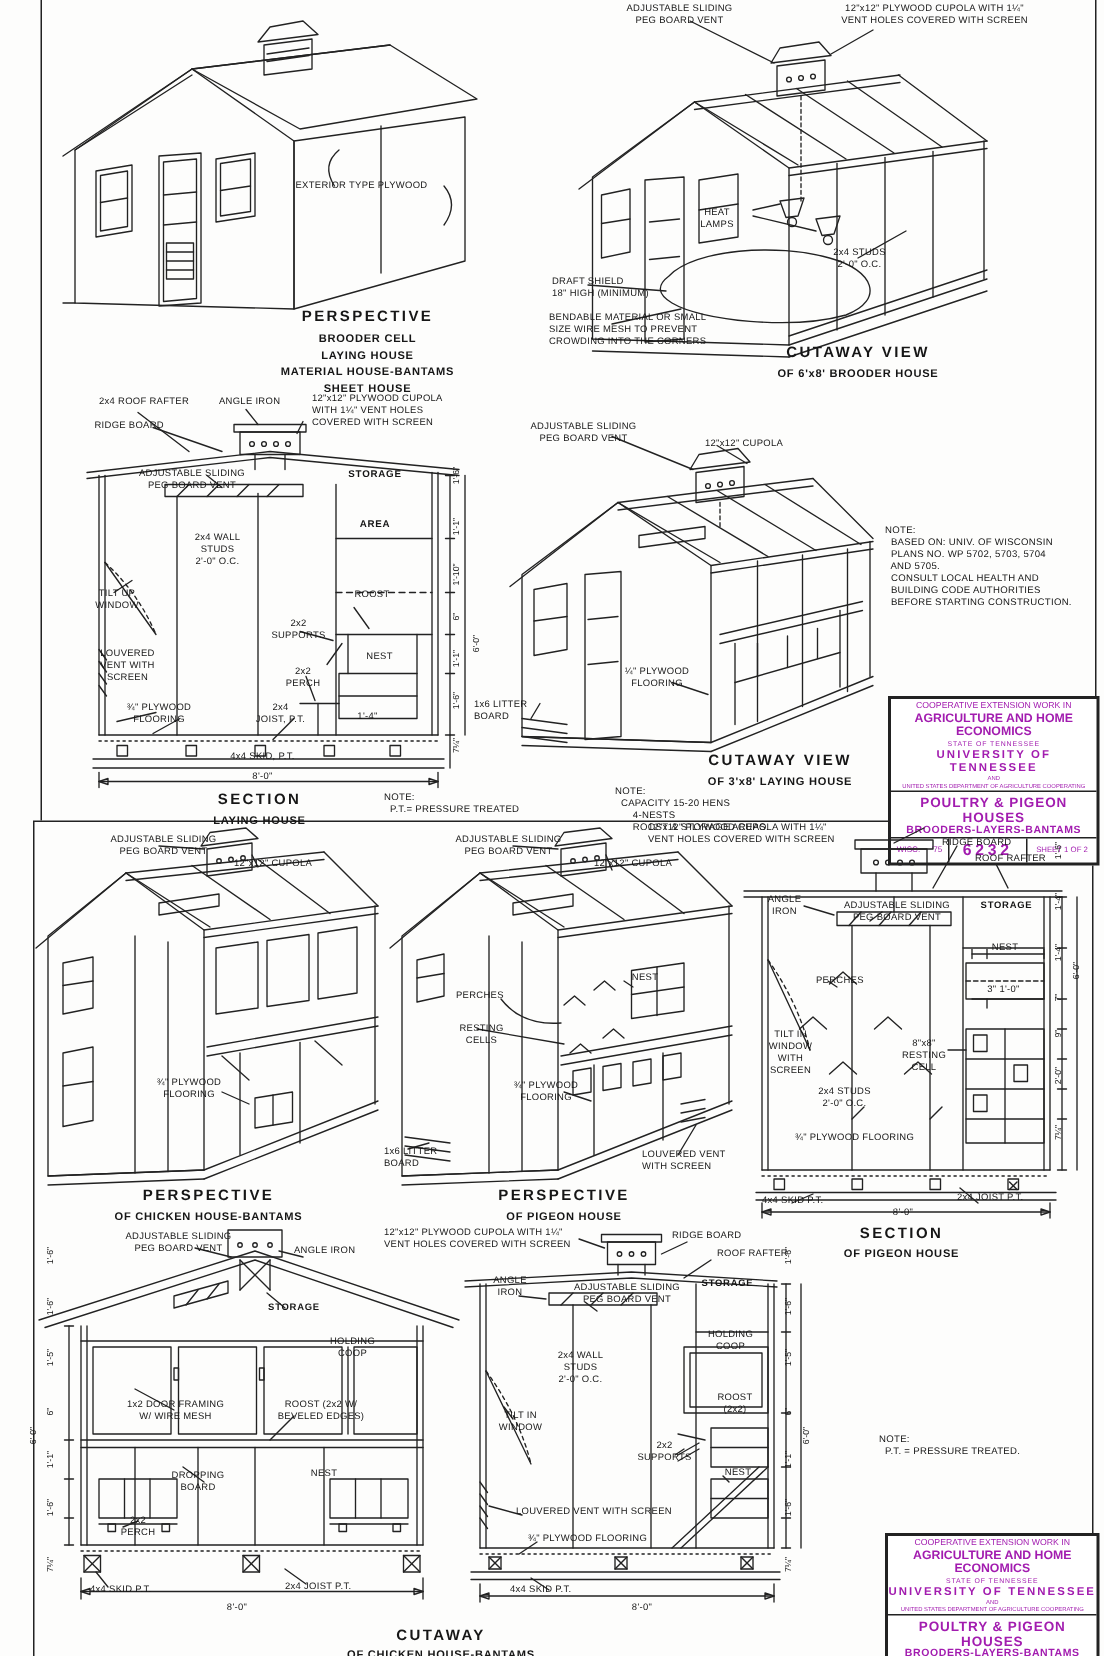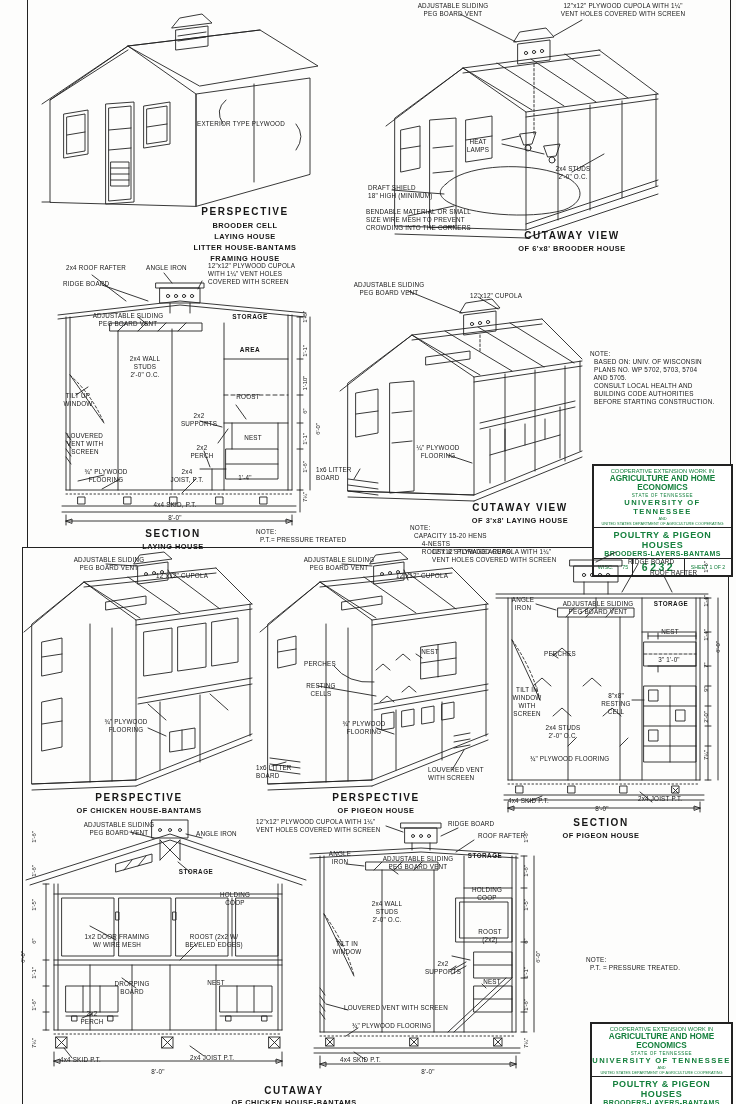--- a/index.html
+++ b/index.html
@@ -11,21 +11,21 @@
        text-align:center;white-space:pre-line;color:#161616;}
   .ll{text-align:left;}
   .cap{font-weight:700;font-size:10px;letter-spacing:1.6px;}
   .sc{font-weight:700;font-size:7.4px;letter-spacing:.5px;}
   .pre{white-space:pre;text-align:left;}
   .note{font-size:6.4px;}
   .dim{position:absolute;width:34px;font:5.8px "Liberation Sans",sans-serif;text-align:center;
        transform:rotate(-90deg);color:#161616;}
   .vline{position:absolute;width:1px;background:#222;}
   .frame{position:absolute;border:1.5px solid #222;}
-  .tb{position:absolute;border:2px solid #222;background:#fff;text-align:center;color:#15803d;}
+  .tb{position:absolute;border:2px solid #222;background:#fff;text-align:center;color:#a21caf;}
   .tb .r1{font-size:5.8px;padding-top:2px;}
   .tb .r2{font-size:8.2px;font-weight:700;}
   .tb .r3{font-size:4.6px;letter-spacing:.6px;padding-top:1px;}
   .tb .r4{font-size:7.6px;font-weight:700;letter-spacing:1.4px;}
   .tb .r5{font-size:3.9px;}
   .tb .r6{font-size:3.9px;white-space:nowrap;overflow:hidden;border-bottom:1.5px solid #222;padding-bottom:1px;}
   .tb .r7{font-size:9px;font-weight:700;letter-spacing:.6px;padding-top:1.5px;}
   .tb .r8{font-size:7px;font-weight:700;letter-spacing:.4px;border-bottom:1.5px solid #222;padding-bottom:1px;}
   .tb .r9{display:flex;align-items:stretch;height:16px;}
   .tb .c1{flex:0 0 38px;font-size:5.4px;border-right:1.5px solid #222;display:flex;align-items:center;justify-content:space-around;}
@@ -80,22 +80,22 @@
     </g>
     <g>
       <path d="M198,98 q-12,10 -3,24"></path>
       <path d="M268,122 q10,12 0,26"></path>
     </g>
   </svg>
   <div class="lbl" style="left:178px;top:120px;width:126px;">EXTERIOR TYPE PLYWOOD</div>
   <div class="lbl cap" style="left:185px;top:206px;width:120px;">PERSPECTIVE</div>
   <div class="lbl sc" style="left:185px;top:221px;width:120px;">BROODER CELL</div>
   <div class="lbl sc" style="left:185px;top:232px;width:120px;">LAYING HOUSE</div>
-  <div class="lbl sc" style="left:185px;top:243px;width:120px;">LITTER HOUSE-BANTAMS</div>
-  <div class="lbl sc" style="left:185px;top:254px;width:120px;">FRAMING HOUSE</div>
+  <div class="lbl sc" style="left:185px;top:243px;width:120px;">MATERIAL HOUSE-BANTAMS</div>
+  <div class="lbl sc" style="left:185px;top:254px;width:120px;">SHEET HOUSE</div>
 
   <svg style="left:368px;top:8px;" width="305" height="248" viewBox="0 0 305 248">
     <g>
       <polygon points="27,110 95,60 158,104 158,222 27,218"></polygon>
       <polygon points="62,112 88,110 88,218 62,220"></polygon>
       <line x1="65" y1="140" x2="85" y2="138"></line>
       <line x1="65" y1="165" x2="85" y2="163"></line>
       <polygon points="33,122 52,118 52,160 33,164"></polygon>
       <line x1="33" y1="141" x2="52" y2="138"></line>
       <polygon points="98,112 124,108 124,150 98,154"></polygon>

